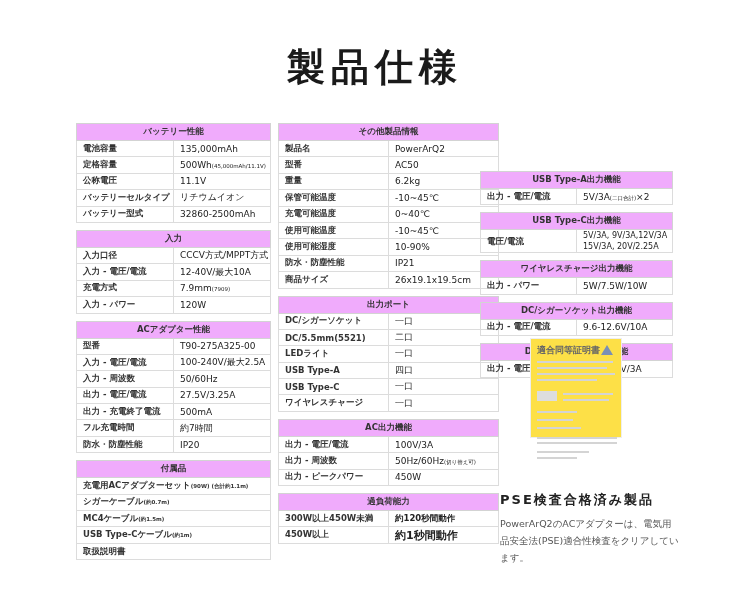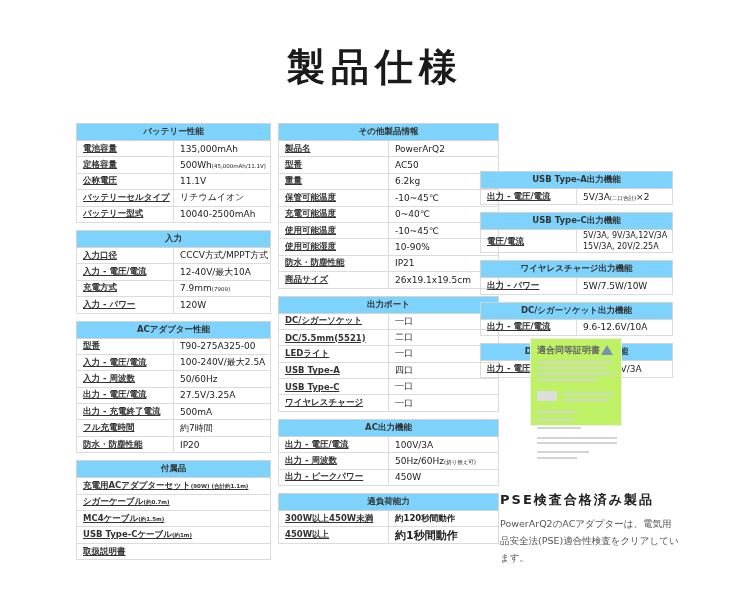--- a/index.html
+++ b/index.html
@@ -11,37 +11,37 @@
   }
   .col { position: absolute; top: 123px; }
   .col.c1 { left: 76px; width: 195px; }
   .col.c2 { left: 278px; width: 221px; }
   .col.c3 { left: 480px; width: 193px; margin-top: 48px; }
   table.spec {
     width: 100%; border-collapse: collapse; margin-bottom: 7px;
     font-size: 9px; table-layout: fixed;
   }
   table.spec th {
-    background: #7dd3fc; color: #333; font-weight: bold; font-size: 8.5px;
+    background: #f0abfc; color: #333; font-weight: bold; font-size: 8.5px;
     height: 17px; text-align: center; border: 1px solid #d3d3d3;
   }
   table.spec td {
     height: 16.4px; border: 1px solid #dcdcdc; padding: 0 0 0 6px;
     white-space: nowrap; overflow: hidden; font-size: 9px; vertical-align: middle;
   }
-  table.spec td.k { font-weight: bold; color: #333; font-size: 8.5px; text-decoration: underline; }
+  table.spec td.k { font-weight: bold; color: #333; font-size: 8.5px; }
   table.spec td.v { color: #222; }
   .c1 td.k { width: 98px; }
   .c2 td.k { width: 97px; }
   .c3 td.k { width: 97px; }
   td.tall { height: 28px; line-height: 11px; }
   .sub { font-size: 5.5px; }
   .cert {
-    position: absolute; left: 530px; top: 338px; width: 92px; height: 88px;
-    background: #bef264; border: 1px solid #eee; padding-left: 24px;
+    position: absolute; left: 530px; top: 338px; width: 92px; height: 100px;
+    background: #fde047; border: 1px solid #eee; padding-left: 24px;
   }
   .cert .cert-title { position: absolute; left: 6px; top: 5px; font-size: 9px; font-weight: bold; color: #666; }
   .cert .tri { position: absolute; right: 8px; top: 6px; width: 0; height: 0;
     border-left: 6px solid transparent; border-right: 6px solid transparent; border-bottom: 10px solid #7a8fb5; }
   .cert .line { position: absolute; left: 6px; height: 2px; background: #d4d4d4; }
   .pse-title {
     position: absolute; left: 500px; top: 491px; font-size: 13px; font-weight: bold;
     letter-spacing: 2px; color: #222;
   }
   .pse-text {
@@ -71,21 +71,21 @@
     <tr>
           <td class="k">公称電圧</td>
           <td class="v"><span>11.1V</span></td>
         </tr>
     <tr>
           <td class="k">バッテリーセルタイプ</td>
           <td class="v"><span>リチウムイオン</span></td>
         </tr>
     <tr>
           <td class="k">バッテリー型式</td>
-          <td class="v"><span>10040-2500mAh</span></td>
+          <td class="v"><span>32860-2500mAh</span></td>
         </tr>
   </tbody>
     </table>
 
   <table class="spec">
     <tbody>
         <tr>
           <th colspan="2">入力</th>
         </tr>
     <tr>

